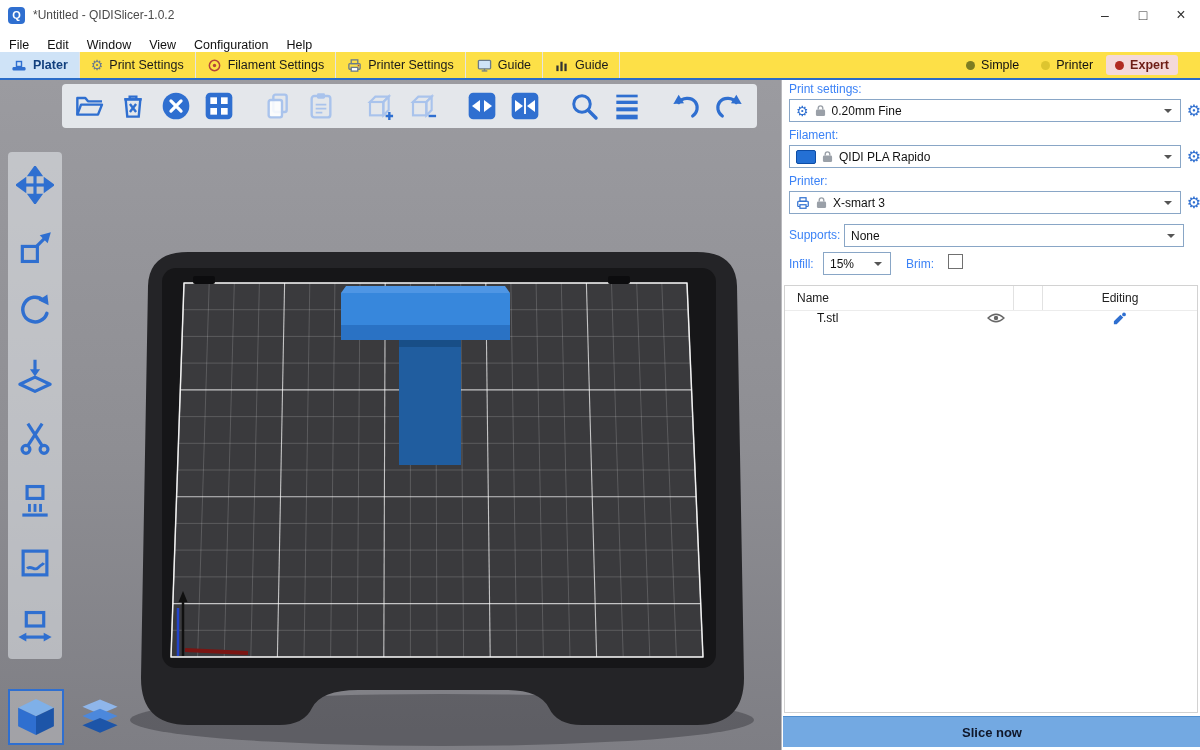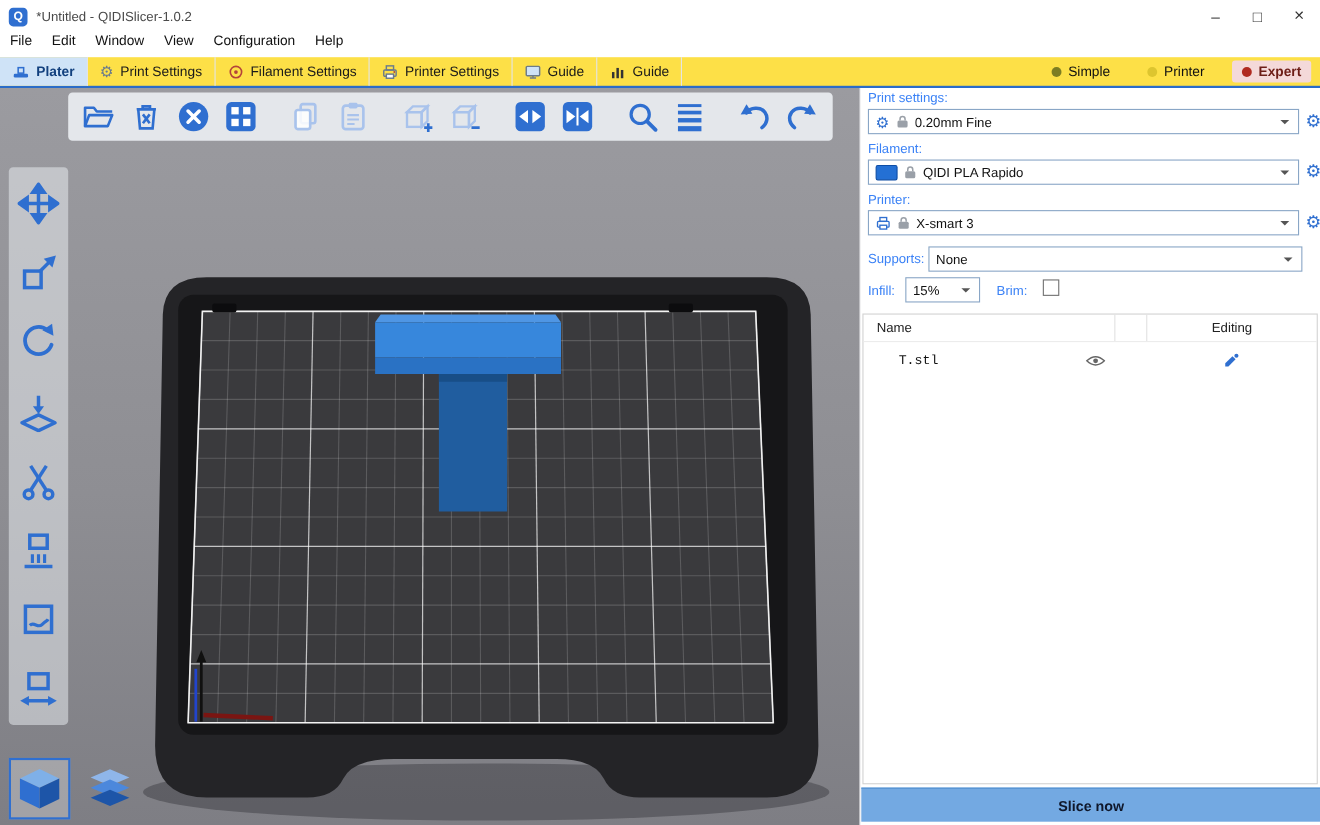--- a/index.html
+++ b/index.html
@@ -11,30 +11,30 @@
             display:flex;align-items:center;}
   .appicon{width:17px;height:17px;margin-left:8px;background:#2f6fd0;border-radius:4px;
            color:#fff;font-size:11px;font-weight:bold;display:flex;align-items:center;justify-content:center;}
   .wtitle{margin-left:8px;font-size:12px;color:#4a4a4a;}
   .wcontrols{margin-left:auto;display:flex;height:30px;}
   .wbtn{width:38px;height:30px;display:flex;align-items:center;justify-content:center;
         font-size:14px;color:#333;cursor:pointer;}
 
   
   .menubar{position:absolute;left:0;top:30px;width:1200px;height:22px;background:#fff;
-           display:flex;align-items:flex-start;}
+           display:flex;align-items:flex-end;}
   .menu-item{padding:0 9px;font-size:12.5px;color:#111;cursor:pointer;}
 
   
   .tabbar{position:absolute;left:0;top:52px;width:1200px;height:28px;background:#fde047;
           display:flex;align-items:stretch;border-bottom:2px solid #2a6cc8;box-sizing:border-box;}
   .tab{display:flex;align-items:center;gap:6px;padding:0 11px;font-size:12.5px;color:#1a1a1a;
        border-right:1px solid #e4e4e4;cursor:pointer;white-space:nowrap;}
   .tab.active{background:#cfe3f7;color:#12407e;font-weight:bold;}
-  .modes{margin-left:auto;display:flex;align-items:center;gap:16px;padding-right:8px;}
+  .modes{margin-left:auto;display:flex;align-items:center;gap:4px;padding-right:22px;}
   .mode{display:flex;align-items:center;gap:6px;padding:3px 9px;font-size:12.5px;cursor:pointer;border-radius:3px;}
   .dot{width:9px;height:9px;border-radius:50%;display:inline-block;}
   .dot-simple{background:#7d7d22;} .dot-advanced{background:#ddc52f;} .dot-expert{background:#b02a20;}
   .mode.expert{background:#f4d9d9;color:#6d1d16;font-weight:bold;}
 
   
   .viewport{position:absolute;left:0;top:80px;width:781px;height:670px;
             background:linear-gradient(180deg,#9b9ba0 0%,#8e8e93 55%,#7e7e84 100%);overflow:hidden;}
   .right-panel{position:absolute;left:781px;top:80px;width:419px;height:670px;background:#fff;
                border-left:1px solid #b9b9bd;box-sizing:border-box;}
@@ -70,21 +70,21 @@
   .swatch{width:18px;height:12px;background:#2470d4;border:1px solid #0d4da6;border-radius:2px;}
   .checkbox{position:absolute;width:15px;height:15px;background:#fff;border:1px solid #707070;
             box-sizing:border-box;cursor:pointer;}
 
   .objlist{position:absolute;left:2px;top:205px;width:414px;height:428px;background:#fff;
            border:1px solid #d2d2d2;box-sizing:border-box;font-size:12px;}
   .objlist .hdr{display:flex;height:24px;align-items:center;border-bottom:1px solid #ececec;color:#222;}
   .col-name{width:228px;padding-left:12px;box-sizing:border-box;display:flex;align-items:center;}
   .col-mid{width:28px;border-left:1px solid #e2e2e2;border-right:1px solid #e2e2e2;height:100%;}
   .col-edit{flex:1;text-align:center;}
-  .objrow{display:flex;height:24px;align-items:flex-end;cursor:pointer;font-family:Liberation Mono, monospace;}
+  .objrow{display:flex;height:24px;align-items:flex-start;cursor:pointer;}
   .objrow .col-name{padding-left:32px;}
   .eye{margin-left:auto;margin-right:8px;display:flex;align-items:center;cursor:pointer;}
   .editic{display:flex;align-items:center;justify-content:center;cursor:pointer;}
 
   .slice-btn{position:absolute;left:1px;top:636px;width:418px;height:31px;background:#73a9e2;
              border-top:1px solid #4f8ecf;display:flex;align-items:center;justify-content:center;
              font-size:13px;font-weight:bold;color:#0f172a;cursor:pointer;box-sizing:border-box;}
 
   svg{display:block;}
 </style>

